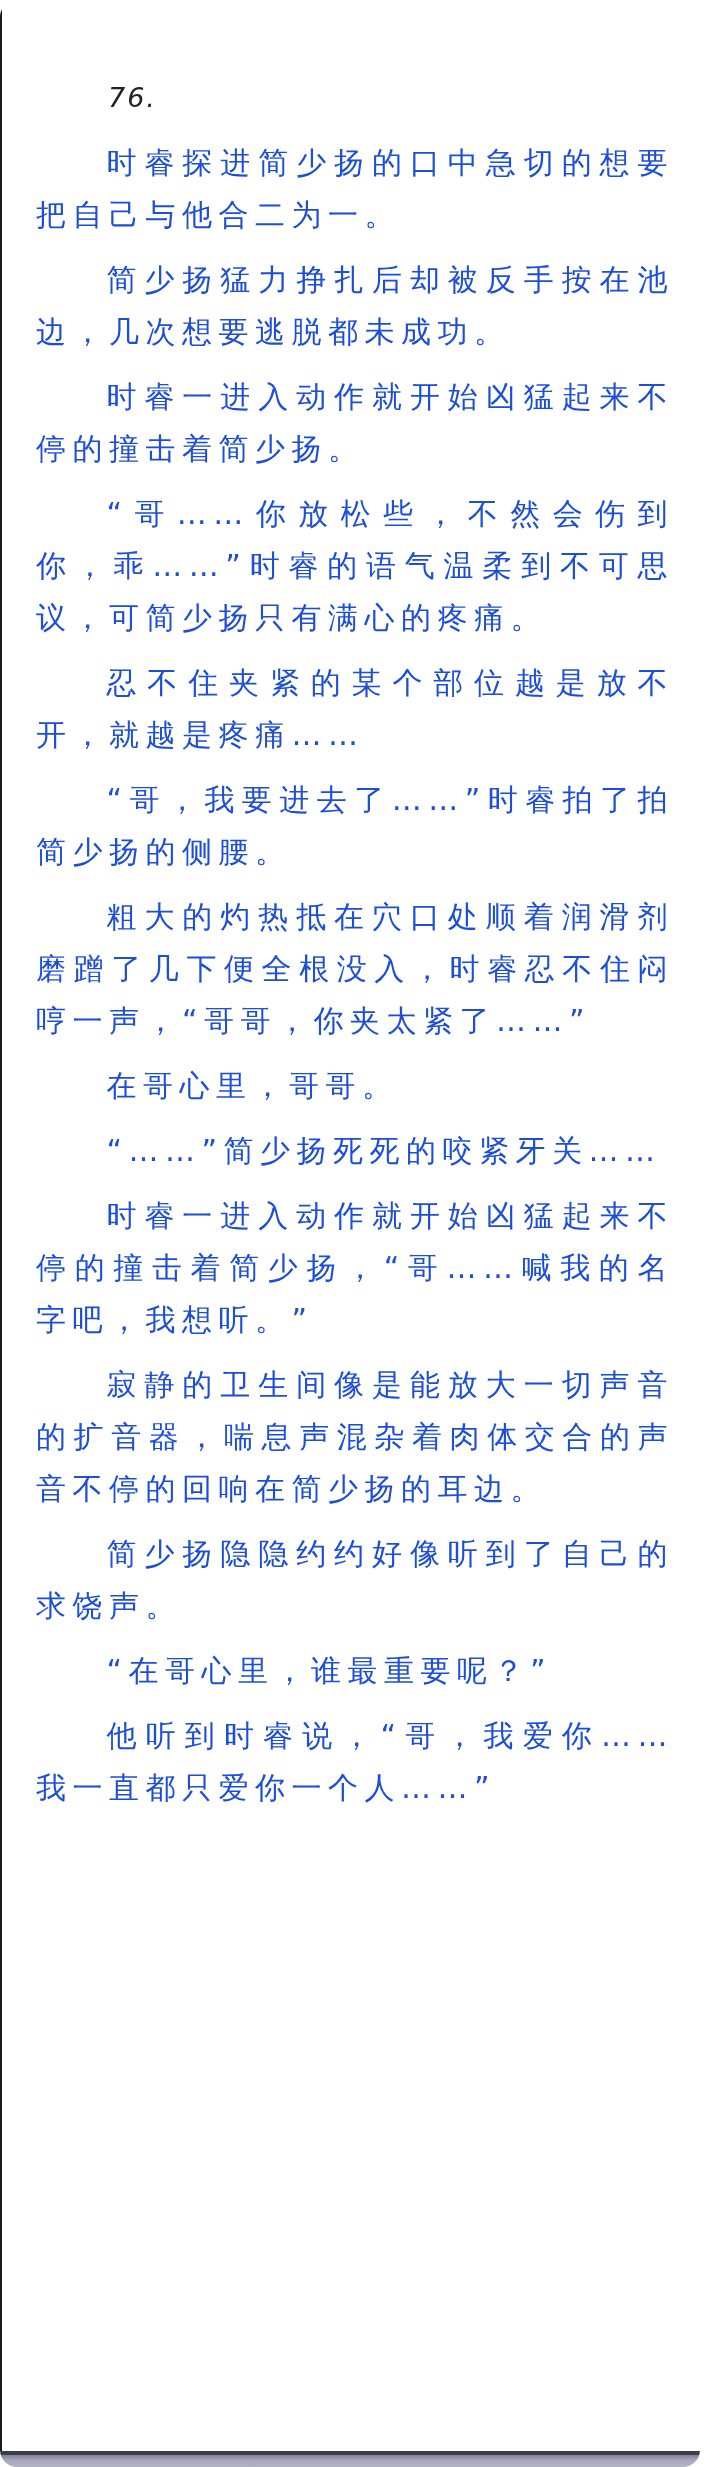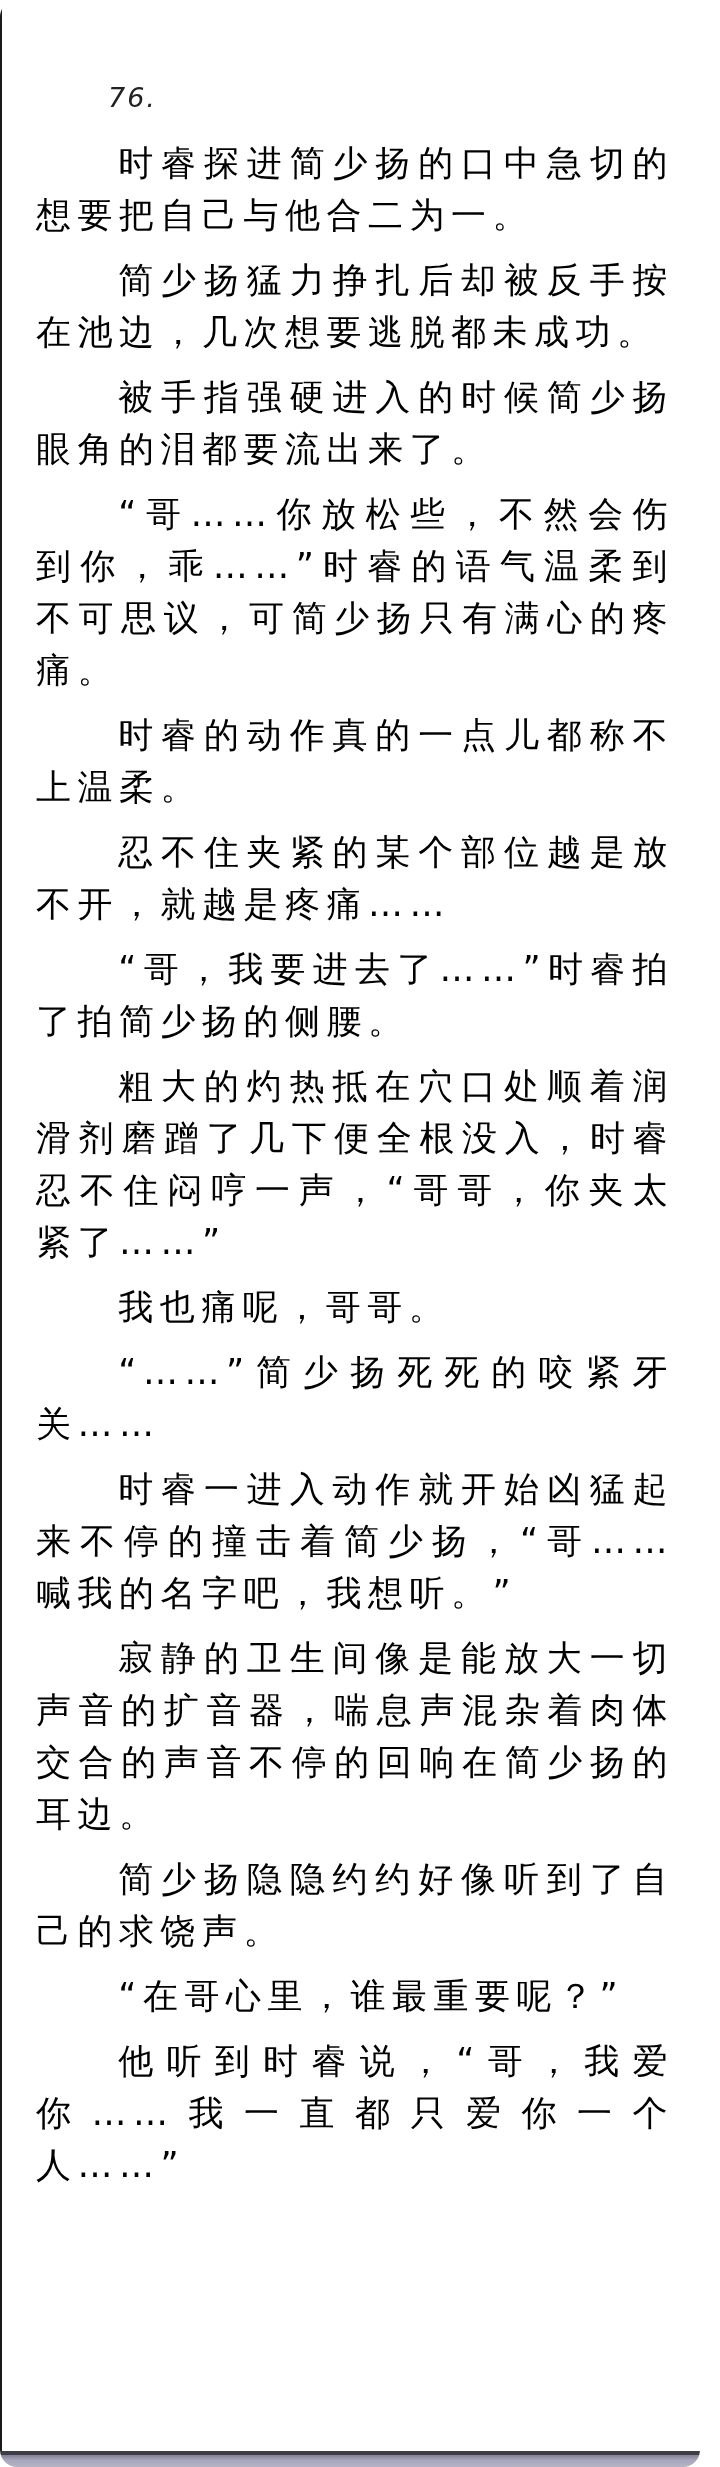--- a/index.html
+++ b/index.html
@@ -29,24 +29,24 @@
     padding: 82px 26px 0 36px;
   }
   .chapter-num {
     font-size: 27px;
     color: #222222;
     margin: 0 0 24px 72px;
     letter-spacing: 2px;
     font-style: italic;
   }
   .para {
-    font-size: 35px;
+    font-size: 30px;
     line-height: 52px;
     letter-spacing: 6.5px;
-    color: #000000;
+    color: #1d4ed8;
     text-indent: 2.35em;
     margin: 0 0 13px 0;
     text-align: justify;
     text-justify: inter-character;
     word-break: break-all;
   }
   .bottom-bar {
     position: absolute;
     left: 0;
     bottom: 0;
@@ -61,27 +61,26 @@
 <body>
 
 <div class="page">
   <div class="left-rule"></div>
 
   <div class="content">
     <div class="chapter-num">76.</div>
 
     <p class="para">时睿探进简少扬的口中急切的想要把自己与他合二为一。</p>
     <p class="para">简少扬猛力挣扎后却被反手按在池边，几次想要逃脱都未成功。</p>
-    <p class="para">被手指强硬进入的时候简少扬眼角的泪都要流出来了。</p>
+    <p class="para">时睿一进入动作就开始凶猛起来不停的撞击着简少扬。</p>
     <p class="para">“哥……你放松些，不然会伤到你，乖……”时睿的语气温柔到不可思议，可简少扬只有满心的疼痛。</p>
-    <p class="para">时睿的动作真的一点儿都称不上温柔。</p>
     <p class="para">忍不住夹紧的某个部位越是放不开，就越是疼痛……</p>
     <p class="para">“哥，我要进去了……”时睿拍了拍简少扬的侧腰。</p>
     <p class="para">粗大的灼热抵在穴口处顺着润滑剂磨蹭了几下便全根没入，时睿忍不住闷哼一声，“哥哥，你夹太紧了……”</p>
-    <p class="para">我也痛呢，哥哥。</p>
+    <p class="para">在哥心里，哥哥。</p>
     <p class="para">“……”简少扬死死的咬紧牙关……</p>
     <p class="para">时睿一进入动作就开始凶猛起来不停的撞击着简少扬，“哥……喊我的名字吧，我想听。”</p>
     <p class="para">寂静的卫生间像是能放大一切声音的扩音器，喘息声混杂着肉体交合的声音不停的回响在简少扬的耳边。</p>
     <p class="para">简少扬隐隐约约好像听到了自己的求饶声。</p>
     <p class="para">“在哥心里，谁最重要呢？”</p>
     <p class="para">他听到时睿说，“哥，我爱你……我一直都只爱你一个人……”</p>
   </div>
 
   <div class="bottom-bar"></div>
 </div>

